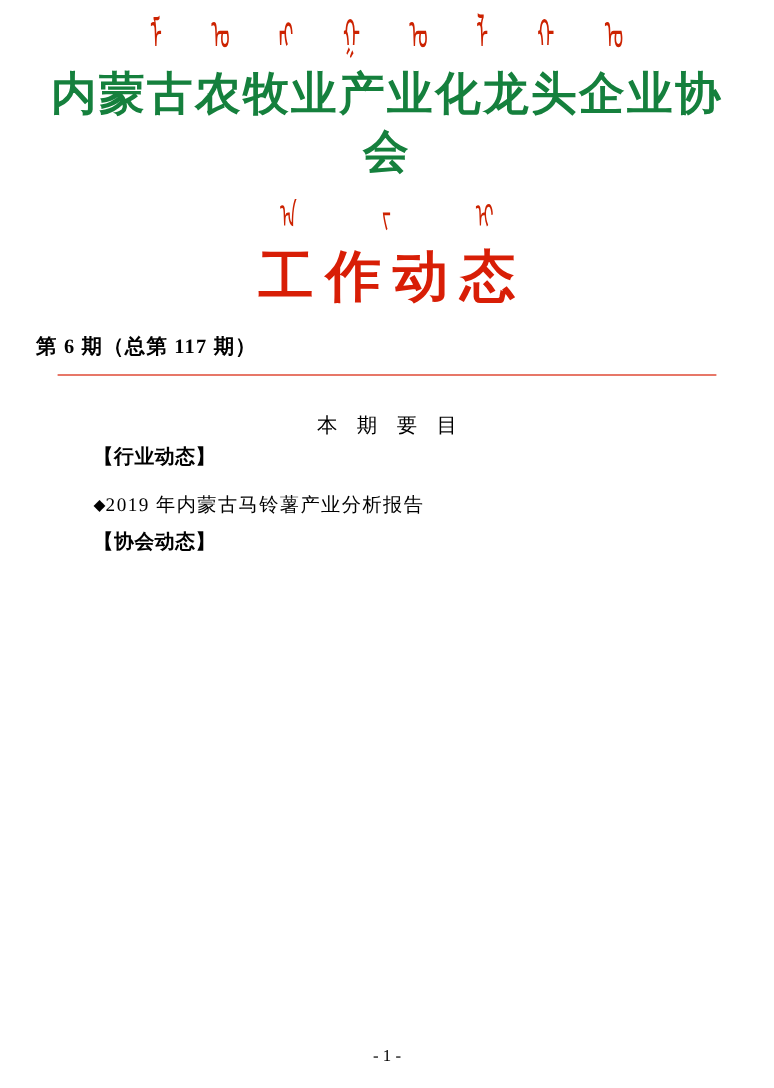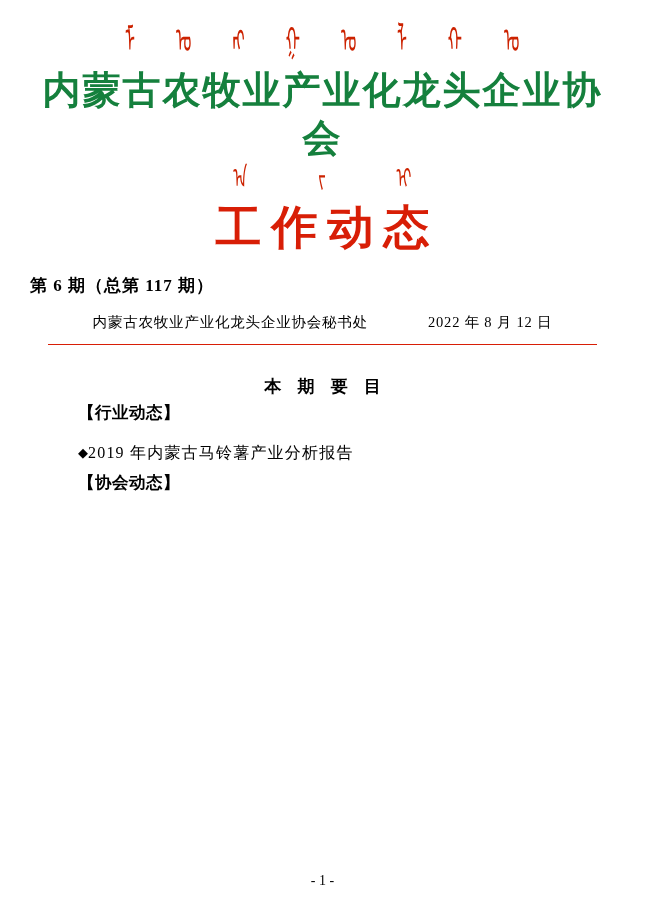--- a/index.html
+++ b/index.html
@@ -13,21 +13,21 @@
     font-family: "Liberation Serif", serif;
     color: #000000;
     position: relative;
     overflow: hidden;
   }
   .page {
     width: 645px;
     height: 907px;
     position: relative;
     box-sizing: border-box;
-    padding: 16px 30px;
+    padding: 5px 30px;
   }
 
   
   .mongolian-row {
     text-align: center;
     color: #cc2200;
     font-family: "Liberation Serif", serif;
     letter-spacing: 2px;
     white-space: nowrap;
   }
@@ -46,21 +46,21 @@
     text-align: center;
     color: #15803d;
     font-family: "Liberation Serif", serif;
     font-weight: bold;
     font-size: 38px;
     line-height: 48px;
     letter-spacing: 2px;
     margin-top: 12px;
   }
   .mongolian-mid {
-    margin-top: 4px;
+    margin-top: 18px;
     font-size: 20px;
     line-height: 24px;
   }
   .mongolian-mid .glyph {
     display: inline-block;
     transform: scaleX(0.75) scaleY(1.45);
     margin: 0 30px;
   }
   .masthead-sub {
     text-align: center;
@@ -97,21 +97,21 @@
 
   .red-rule {
     border: none;
     border-top: 1.5px solid #d81e06;
     margin: 12px 18px 0 18px;
   }
 
   
   .contents-title {
     text-align: center;
-    font-weight: bold;
+    font-weight: normal;
     font-size: 17px;
     letter-spacing: 6px;
     margin-top: 30px;
     text-indent: 6px;
   }
   .section-head {
     font-weight: bold;
     font-size: 16.5px;
     margin-top: 4px;
     padding-left: 48px;
@@ -163,24 +163,20 @@
   <div class="mongolian-row mongolian-mid">
     <span class="glyph">ᠠ</span>
     <span class="glyph">ᠵ</span>
     <span class="glyph">ᠢ</span>
   </div>
 
   <div class="masthead-sub">工作动态</div>
 
   <div class="issue-line">第 6 期（总第 117 期）</div>
 
-  <div class="pub-row">
-    <span class="publisher">内蒙古农牧业产业化龙头企业协会秘书处</span>
-    <span>2022 年 8 月 12 日</span>
-  </div>
 
   <hr class="red-rule">
 
   <div class="contents-title">本 期 要 目</div>
 
   <div class="section-head">【行业动态】</div>
   <div class="entry">
     <span class="bullet">◆</span><span>2019 年内蒙古马铃薯产业分析报告</span>
   </div>
 

